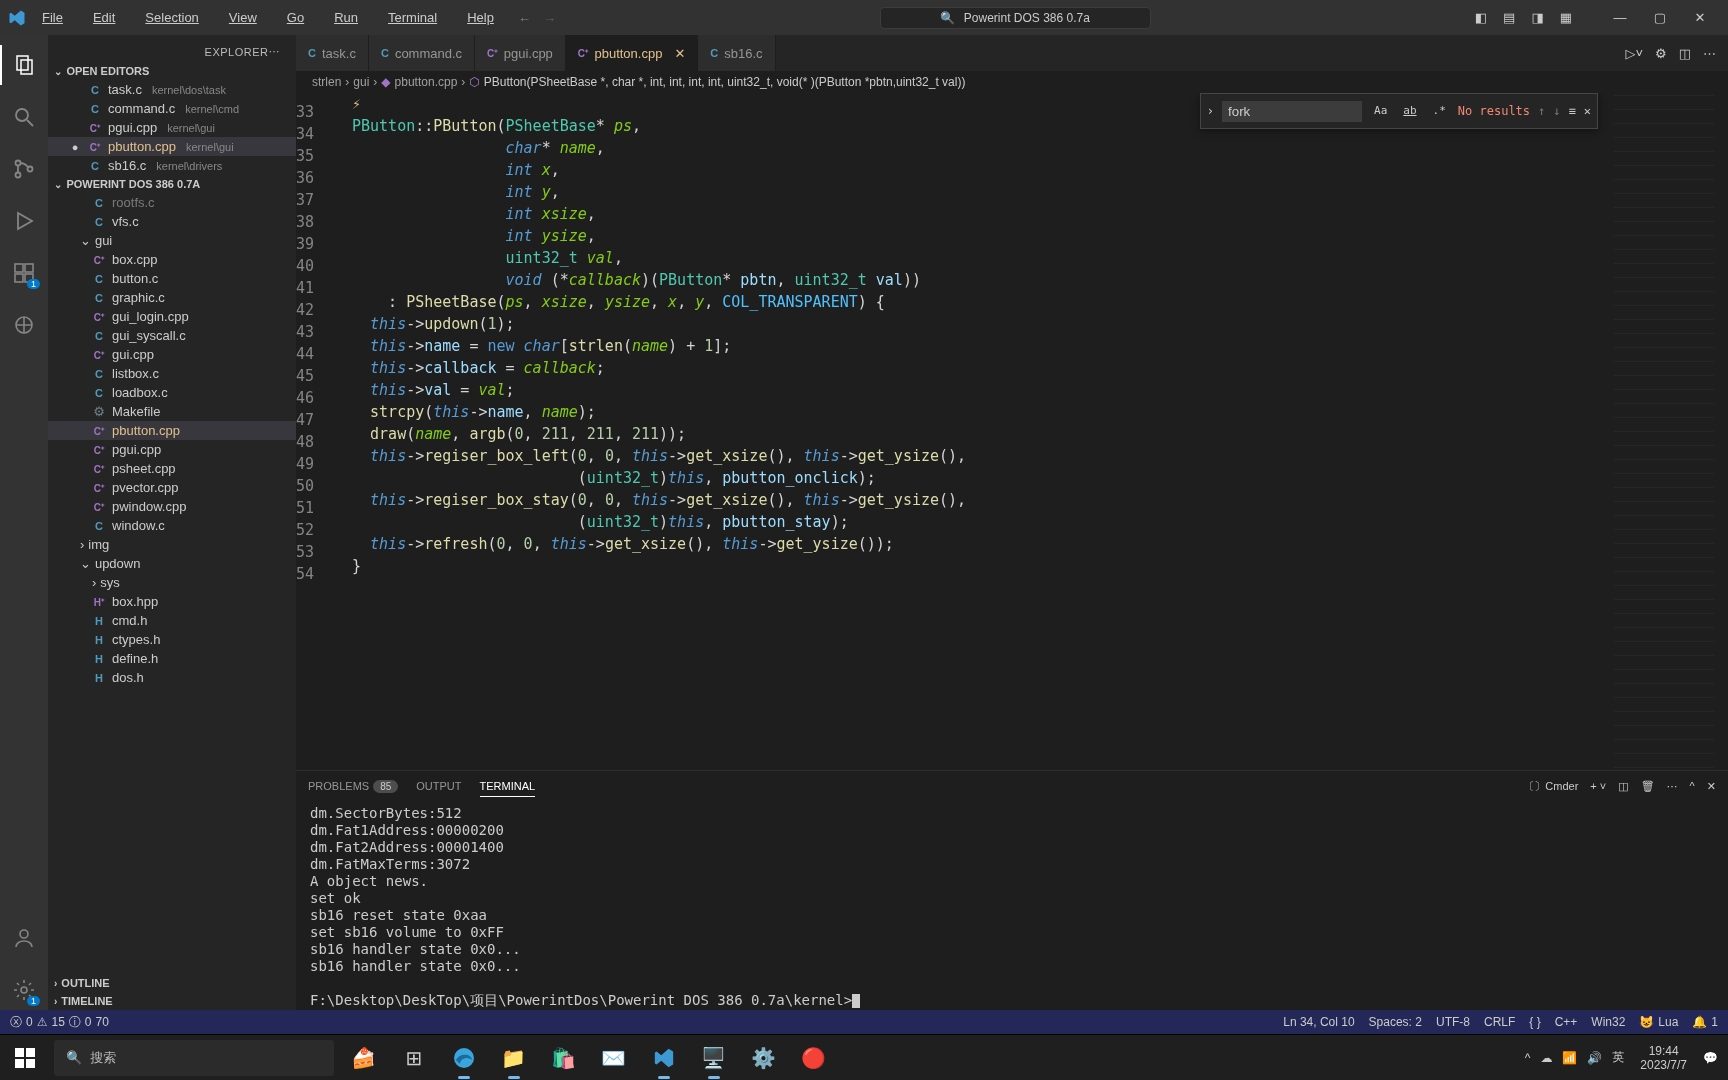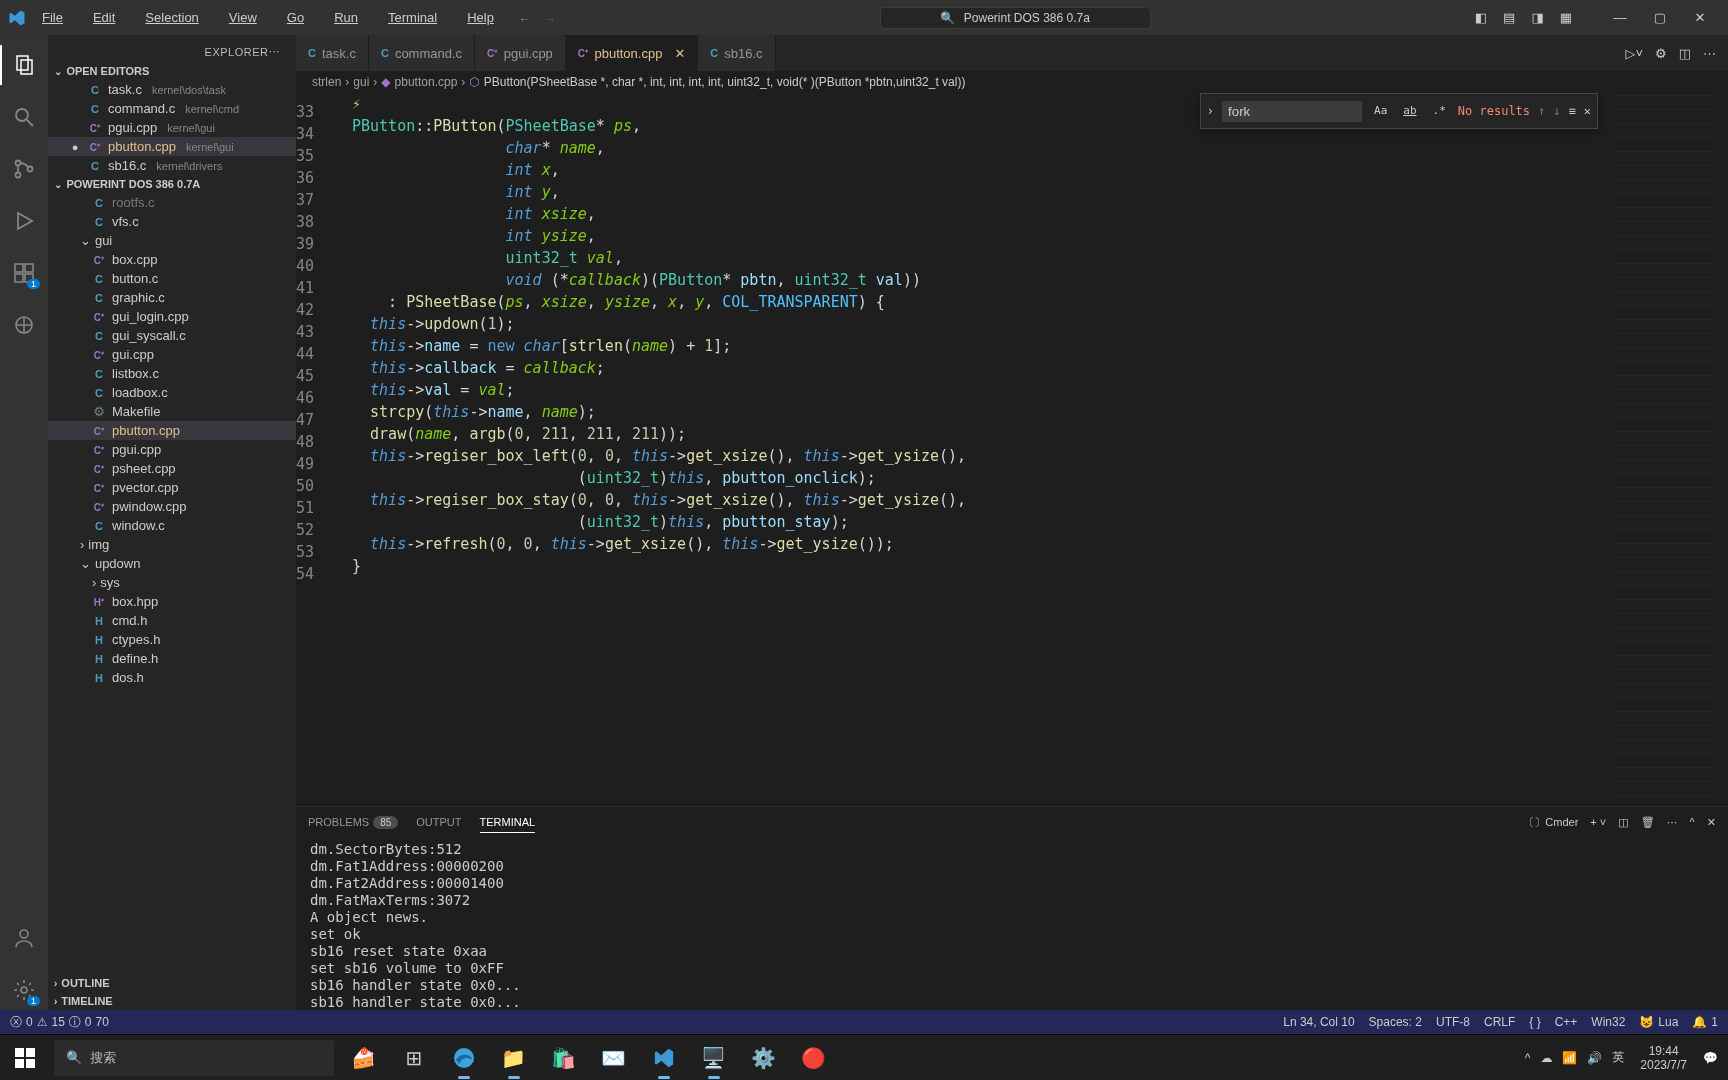--- a/index.html
+++ b/index.html
@@ -70,21 +70,21 @@
 .code .op { color: #d4d4d4; }
 .minimap { position: absolute; top: 0; right: 14px; width: 100px; height: 100%; opacity: 0.3; background: repeating-linear-gradient(#1e1e1e 0 2px, #3a3a3a 2px 3px, #1e1e1e 3px 14px); }
 
 
 .find-widget { position: absolute; top: 0; right: 130px; background: #252526; border: 1px solid #454545; display: flex; align-items: center; padding: 4px 6px; gap: 8px; font-size: 12px; box-shadow: 0 2px 8px rgba(0,0,0,0.4); }
 .find-widget input { background: #3c3c3c; border: none; color: #ccc; padding: 3px 6px; width: 140px; outline: none; }
 .find-widget .opt { color: #ccc; font-size: 11px; padding: 2px 4px; }
 .find-widget .noresults { color: #f48771; }
 
 
-.panel { height: 204px; background: #1e1e1e; border-top: 1px solid #2d2d2d; display: flex; flex-direction: column; }
+.panel { height: 240px; background: #1e1e1e; border-top: 1px solid #2d2d2d; display: flex; flex-direction: column; }
 .panel-tabs { display: flex; align-items: center; padding: 0 12px; height: 30px; gap: 18px; font-size: 11px; color: #969696; }
 .panel-tabs .ptab { cursor: pointer; padding: 4px 0; }
 .panel-tabs .ptab.active { color: #fff; border-bottom: 1px solid #fff; }
 .panel-tabs .badge2 { background: #4d4d4d; color: #ccc; border-radius: 10px; padding: 1px 7px; font-size: 10px; margin-left: 4px; }
 .panel-tabs .spacer { flex: 1; }
 .panel-tabs .right { display: flex; align-items: center; gap: 12px; color: #ccc; }
 .terminal { flex: 1; padding: 4px 14px; font-family: Consolas, monospace; font-size: 14px; line-height: 17px; color: #cccccc; white-space: pre; overflow: hidden; }
 .terminal .cursor { background: #ccc; display: inline-block; width: 8px; height: 14px; vertical-align: middle; }
 
 

